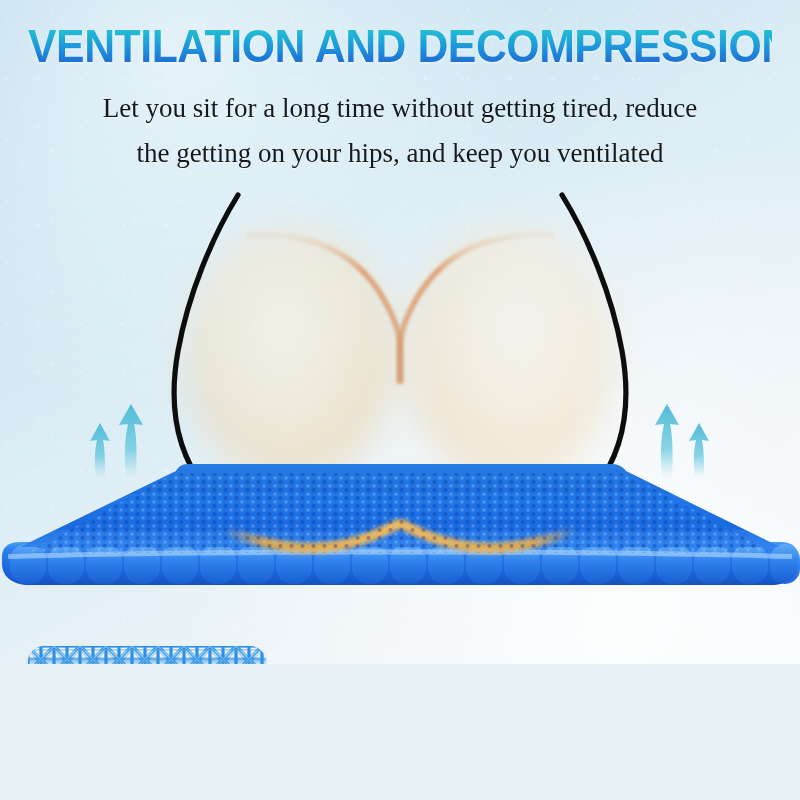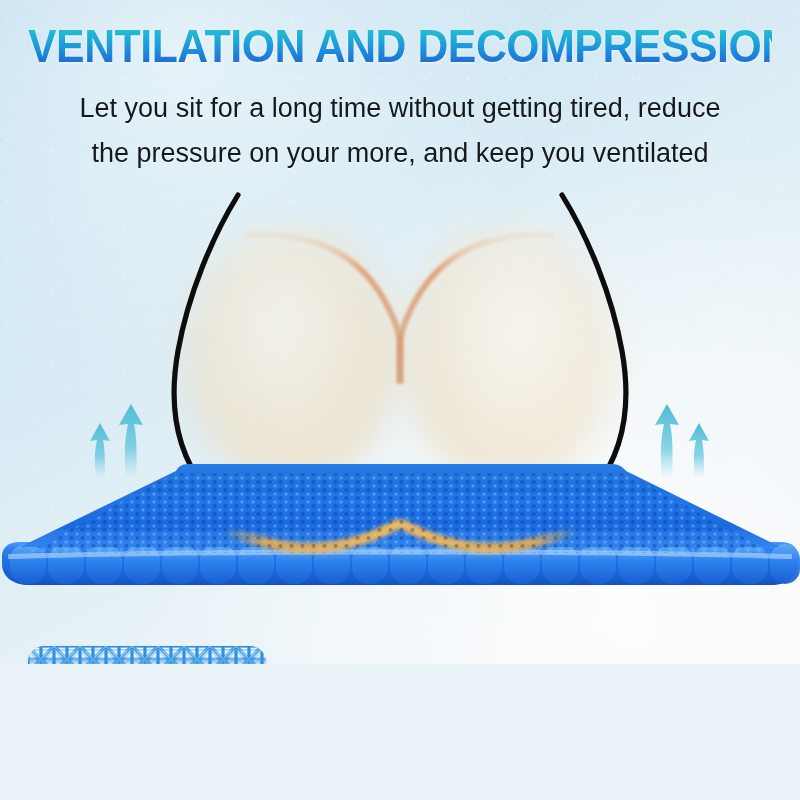--- a/index.html
+++ b/index.html
@@ -36,21 +36,21 @@
     -webkit-text-fill-color:transparent;
     filter:drop-shadow(0 1px 1px rgba(255,255,255,.75));
     white-space:nowrap;
   }
   #subline{
     position:absolute;left:50%;top:86px;transform:translateX(-50%);
     width:740px;text-align:center;color:#14191c;
     font-size:27px;line-height:45px;font-weight:400;
     text-shadow:0 1px 0 rgba(255,255,255,.6);
   }
-  #subline span{display:block;}
+  #subline span{display:block;font-family:Liberation Serif, serif;}
 
   
   #hips{position:absolute;left:120px;top:175px;width:560px;height:360px;}
   #hips .blob{
     position:absolute;border-radius:50%;
     filter:blur(17px);opacity:.62;
   }
   #hips .blobL{left:66px;top:52px;width:210px;height:258px;
     background:radial-gradient(ellipse at 45% 38%, #fdf4e6 0%, #f3e3c8 45%, #e9d3ad 75%, rgba(233,211,173,0) 100%);}
   #hips .blobR{right:66px;top:52px;width:210px;height:258px;
@@ -102,21 +102,21 @@
 <body>
 
 <div id="stage">
 
   <div id="noise"></div>
 
   <div id="headline">VENTILATION AND DECOMPRESSION</div>
 
   <div id="subline">
     <span>Let you sit for a long time without getting tired, reduce</span>
-    <span>the pressure on your more, and keep you ventilated</span>
+    <span>the getting on your hips, and keep you ventilated</span>
   </div>
 
   <div id="hips">
     <div class="blob blobL"></div>
     <div class="blob blobR"></div>
 
     <svg viewBox="0 0 560 360" preserveAspectRatio="none">
       <defs>
         <linearGradient id="cleftGrad" x1="0" y1="0" x2="0" y2="1">
           <stop offset="0%" stop-color="#e7b48d" stop-opacity="0.15"></stop>

